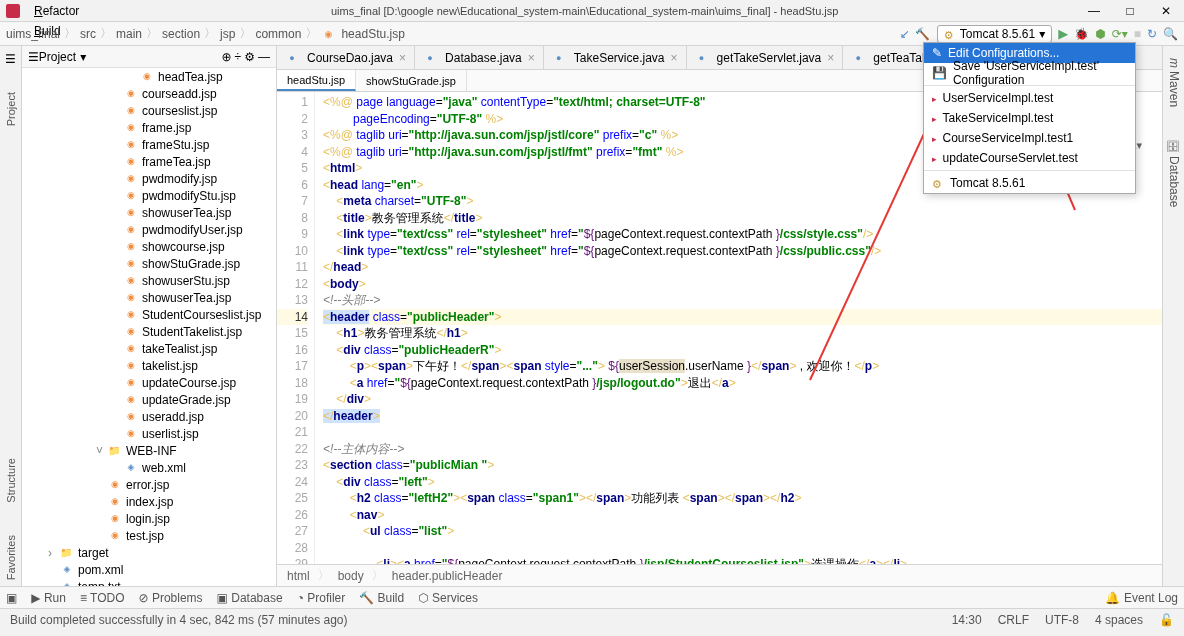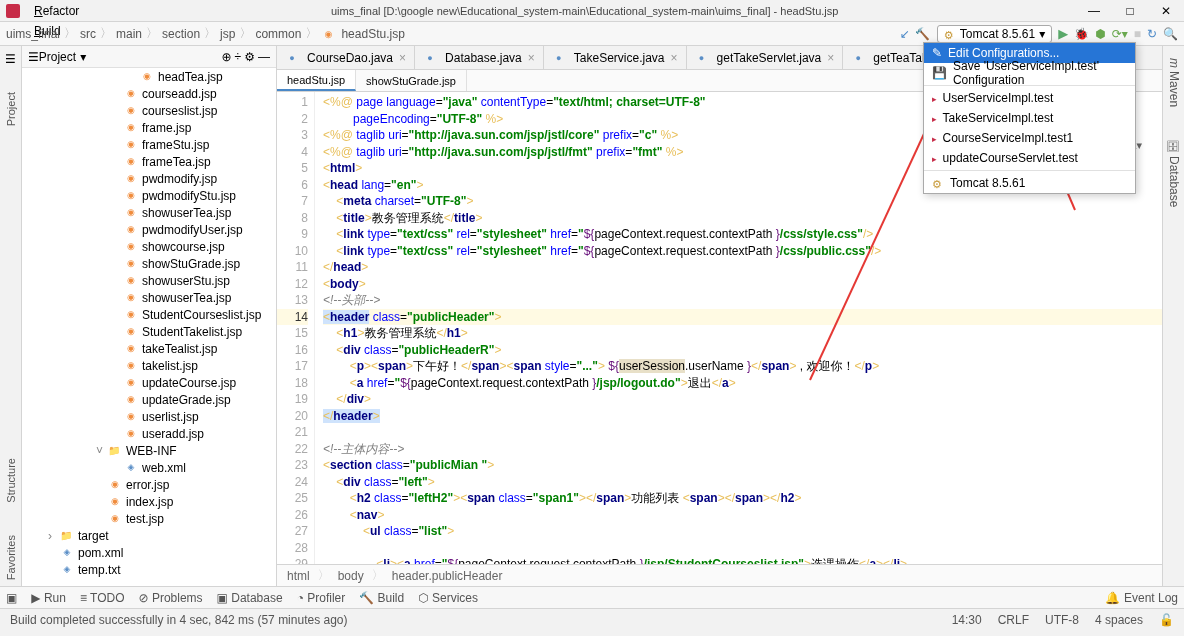--- a/index.html
+++ b/index.html
@@ -266,26 +266,26 @@
           <span>updateCourse.jsp</span>
         </div>
         <div class="tree-item">
           <span class="indent" style="width:94px"></span>
           <span class="file-icon jsp-icon"></span>
           <span>updateGrade.jsp</span>
         </div>
         <div class="tree-item">
           <span class="indent" style="width:94px"></span>
           <span class="file-icon jsp-icon"></span>
+          <span>useradd.jsp</span>
+        </div>
+        <div class="tree-item">
+          <span class="indent" style="width:94px"></span>
+          <span class="file-icon jsp-icon"></span>
           <span>userlist.jsp</span>
-        </div>
-        <div class="tree-item">
-          <span class="indent" style="width:94px"></span>
-          <span class="file-icon jsp-icon"></span>
-          <span>useradd.jsp</span>
         </div>
         <div class="tree-item">
           <span class="indent" style="width:66px"></span>
           <span class="chev">˅</span>
           <span class="file-icon folder-icon"></span>
           <span>WEB-INF</span>
         </div>
         <div class="tree-item">
           <span class="indent" style="width:94px"></span>
           <span class="file-icon xml-icon"></span>
@@ -293,20 +293,25 @@
         </div>
         <div class="tree-item">
           <span class="indent" style="width:78px"></span>
           <span class="file-icon jsp-icon"></span>
           <span>error.jsp</span>
         </div>
         <div class="tree-item">
           <span class="indent" style="width:78px"></span>
           <span class="file-icon jsp-icon"></span>
           <span>index.jsp</span>
+        </div>
+        <div class="tree-item">
+          <span class="indent" style="width:78px"></span>
+          <span class="file-icon jsp-icon"></span>
+          <span>login.jsp</span>
         </div>
         <div class="tree-item">
           <span class="indent" style="width:78px"></span>
           <span class="file-icon jsp-icon"></span>
           <span>test.jsp</span>
         </div>
         <div class="tree-item">
           <span class="indent" style="width:18px"></span>
           <span class="chev">›</span>
           <span class="file-icon folder-icon"></span>

